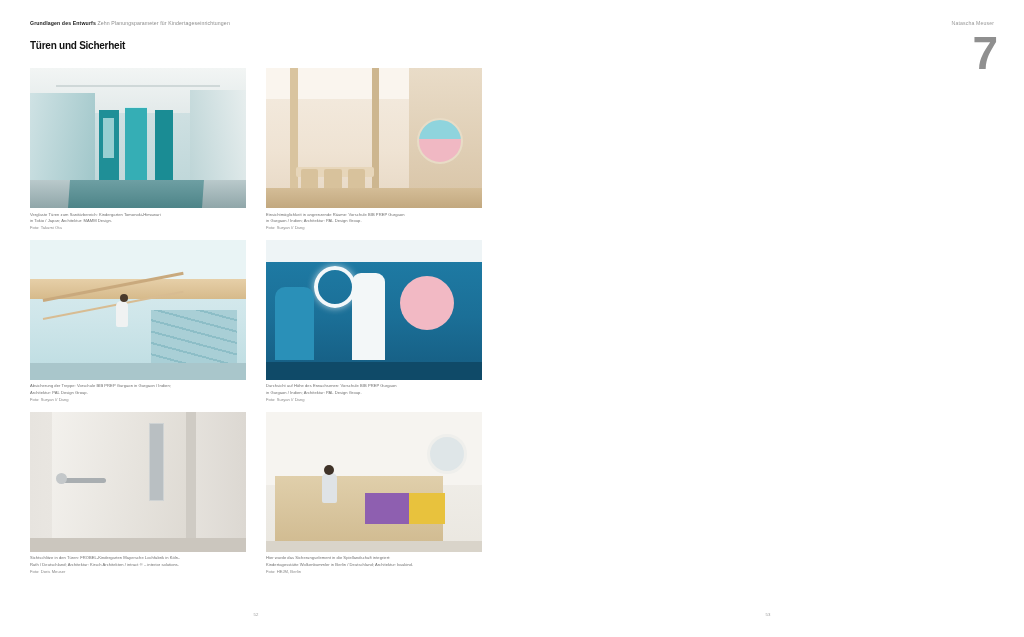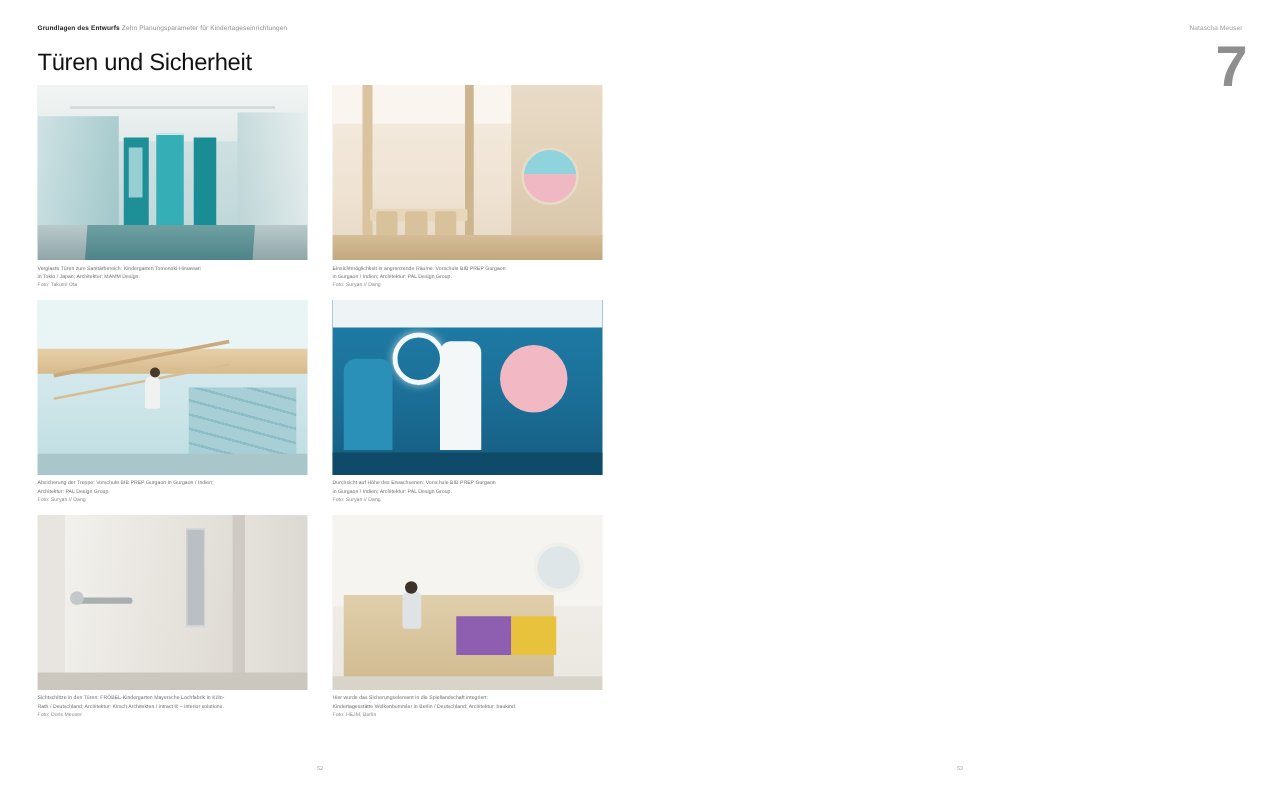--- a/index.html
+++ b/index.html
@@ -18,21 +18,21 @@
     position: absolute; top: 20px; font-size: 5.2px; letter-spacing: .12px;
     color: #8d8d8d; white-space: nowrap;
   }
   .running-head .rh-strong { color:#1a1a1a; font-weight: 700; }
   .page-left .running-head { left: 30px; }
   .page-right .running-head { right: 30px; text-align: right; color:#9a9a9a; }
 
   
   .chapter-title {
     position: absolute; left: 30px; top: 40px;
-    font-size: 19px; font-weight: 400; color: #111; letter-spacing: -.25px;
+    font-size: 10px; font-weight: 700; color: #111; letter-spacing: -.25px;
   }
 
   .photo-grid {
     position: absolute; left: 30px; top: 68px;
     width: 452px;
     display: grid;
     grid-template-columns: 216px 216px;
     grid-column-gap: 20px;
     grid-row-gap: 0px;
   }

